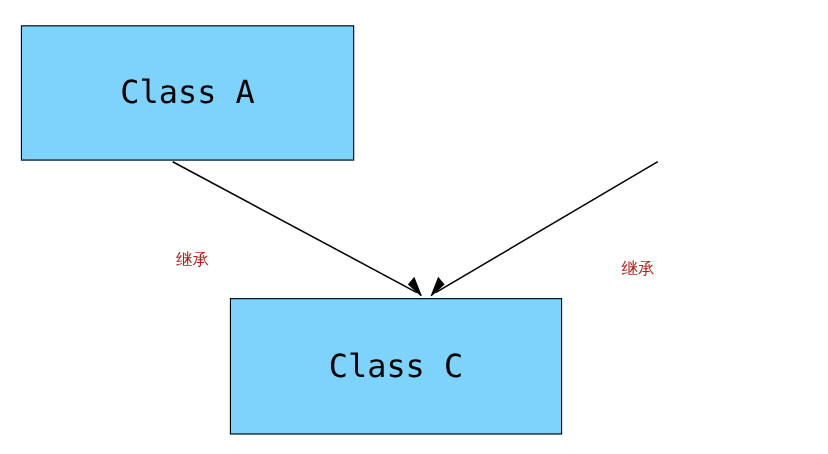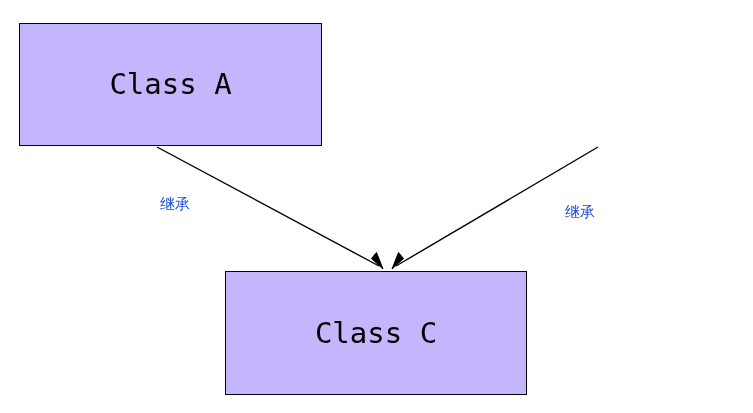--- a/index.html
+++ b/index.html
@@ -20,43 +20,44 @@
     position: absolute;
     left: 0;
     top: 0;
     width: 753px;
     height: 413px;
   }
   .class-box {
     position: absolute;
     box-sizing: border-box;
     border: 1px solid #000000;
-    background: #c4b5fd;
+    background: #7dd3fc;
     display: flex;
     align-items: center;
     justify-content: center;
   }
   .class-name {
     font-family: "DejaVu Sans Mono", "Liberation Mono", monospace;
     font-size: 29px;
     color: #000000;
     letter-spacing: 0px;
     white-space: pre;
     line-height: 1;
   }
   #box-class-a { left: 19px;  top: 23px;  width: 303px; height: 123px; }
   #box-class-b { left: 435px; top: 23px;  width: 302px; height: 123px; }
-  #box-class-c { left: 225px; top: 271px; width: 302px; height: 124px; }
+  #box-class-c { left: 209px; top: 271px; width: 302px; height: 124px; }
   .edge-label {
     position: absolute;
     font-family: "DejaVu Sans", "Liberation Sans", sans-serif;
     font-size: 15px;
-    color: #1d4ed8;
+    color: #b91c1c;
     white-space: nowrap;
     line-height: 1;
+    margin-top: 32px;
   }
   #label-inherit-left  { left: 160px; top: 197px; }
   #label-inherit-right { left: 565px; top: 205px; }
 </style>
 </head>
 <body>
 
 <div id="canvas">
 
   <svg class="edge-layer" viewBox="0 0 753 413" width="753" height="413" xmlns="http://www.w3.org/2000/svg">

